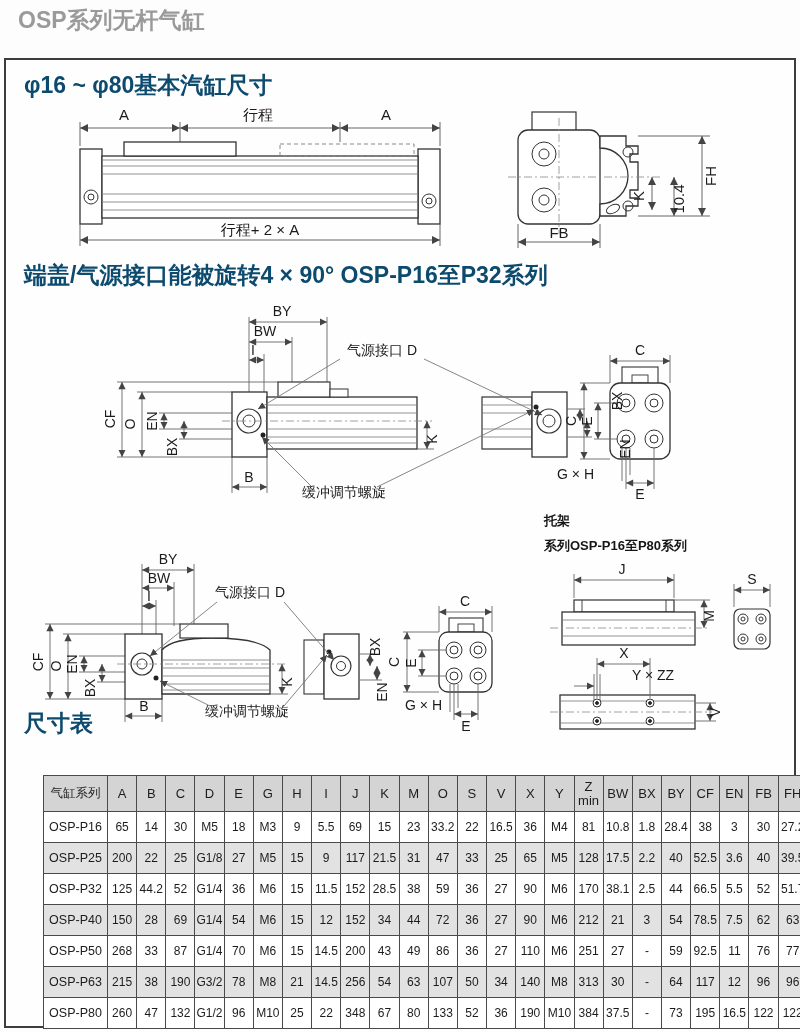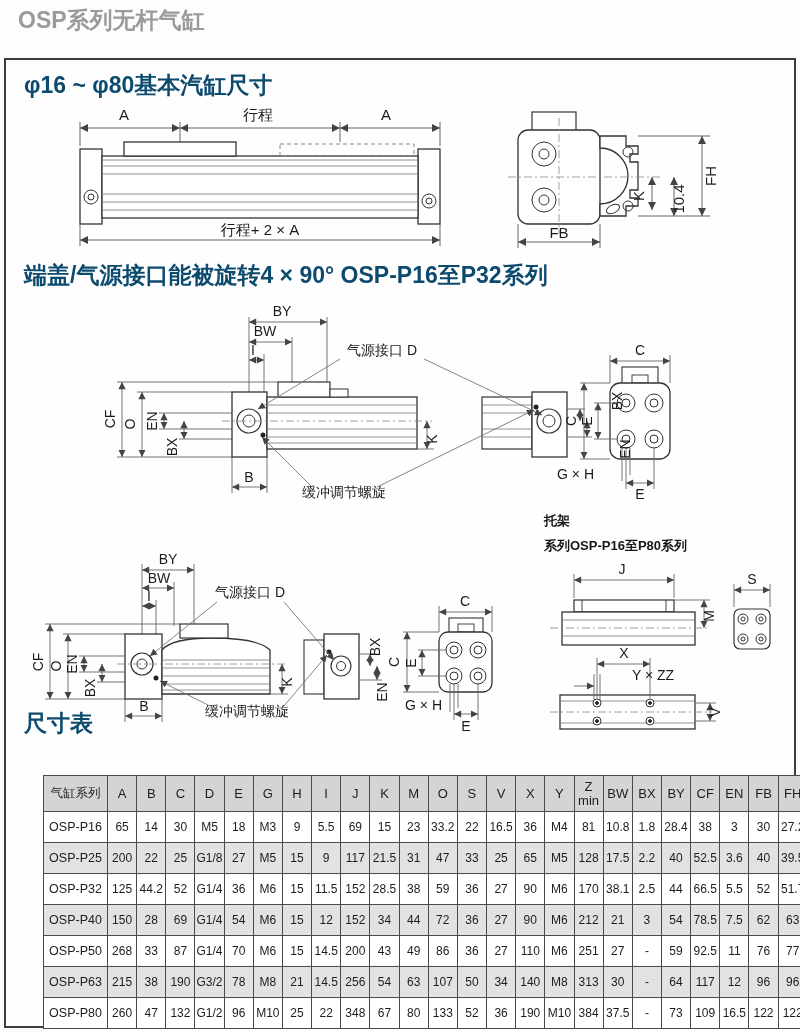--- a/index.html
+++ b/index.html
@@ -692,21 +692,21 @@
             <td>80</td>
             <td>133</td>
             <td>52</td>
             <td>36</td>
             <td>190</td>
             <td>M10</td>
             <td>384</td>
             <td>37.5</td>
             <td>-</td>
             <td>73</td>
-            <td>109</td>
+            <td>195</td>
             <td>16.5</td>
             <td>122</td>
             <td>122</td>
             <td>20</td>
           </tr>
         </tbody>
     </table>
 
   </div>
 </div>

